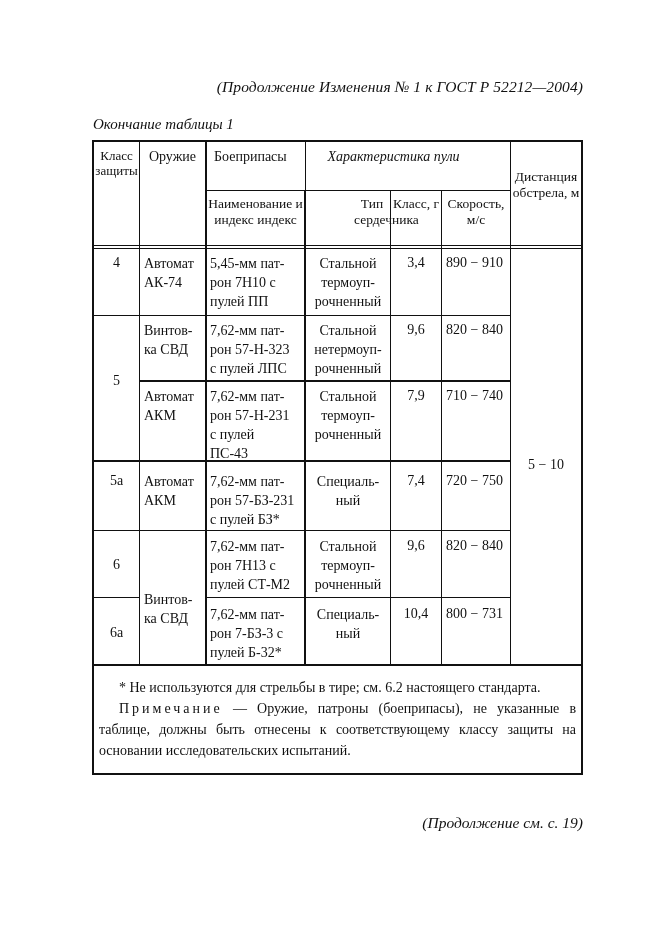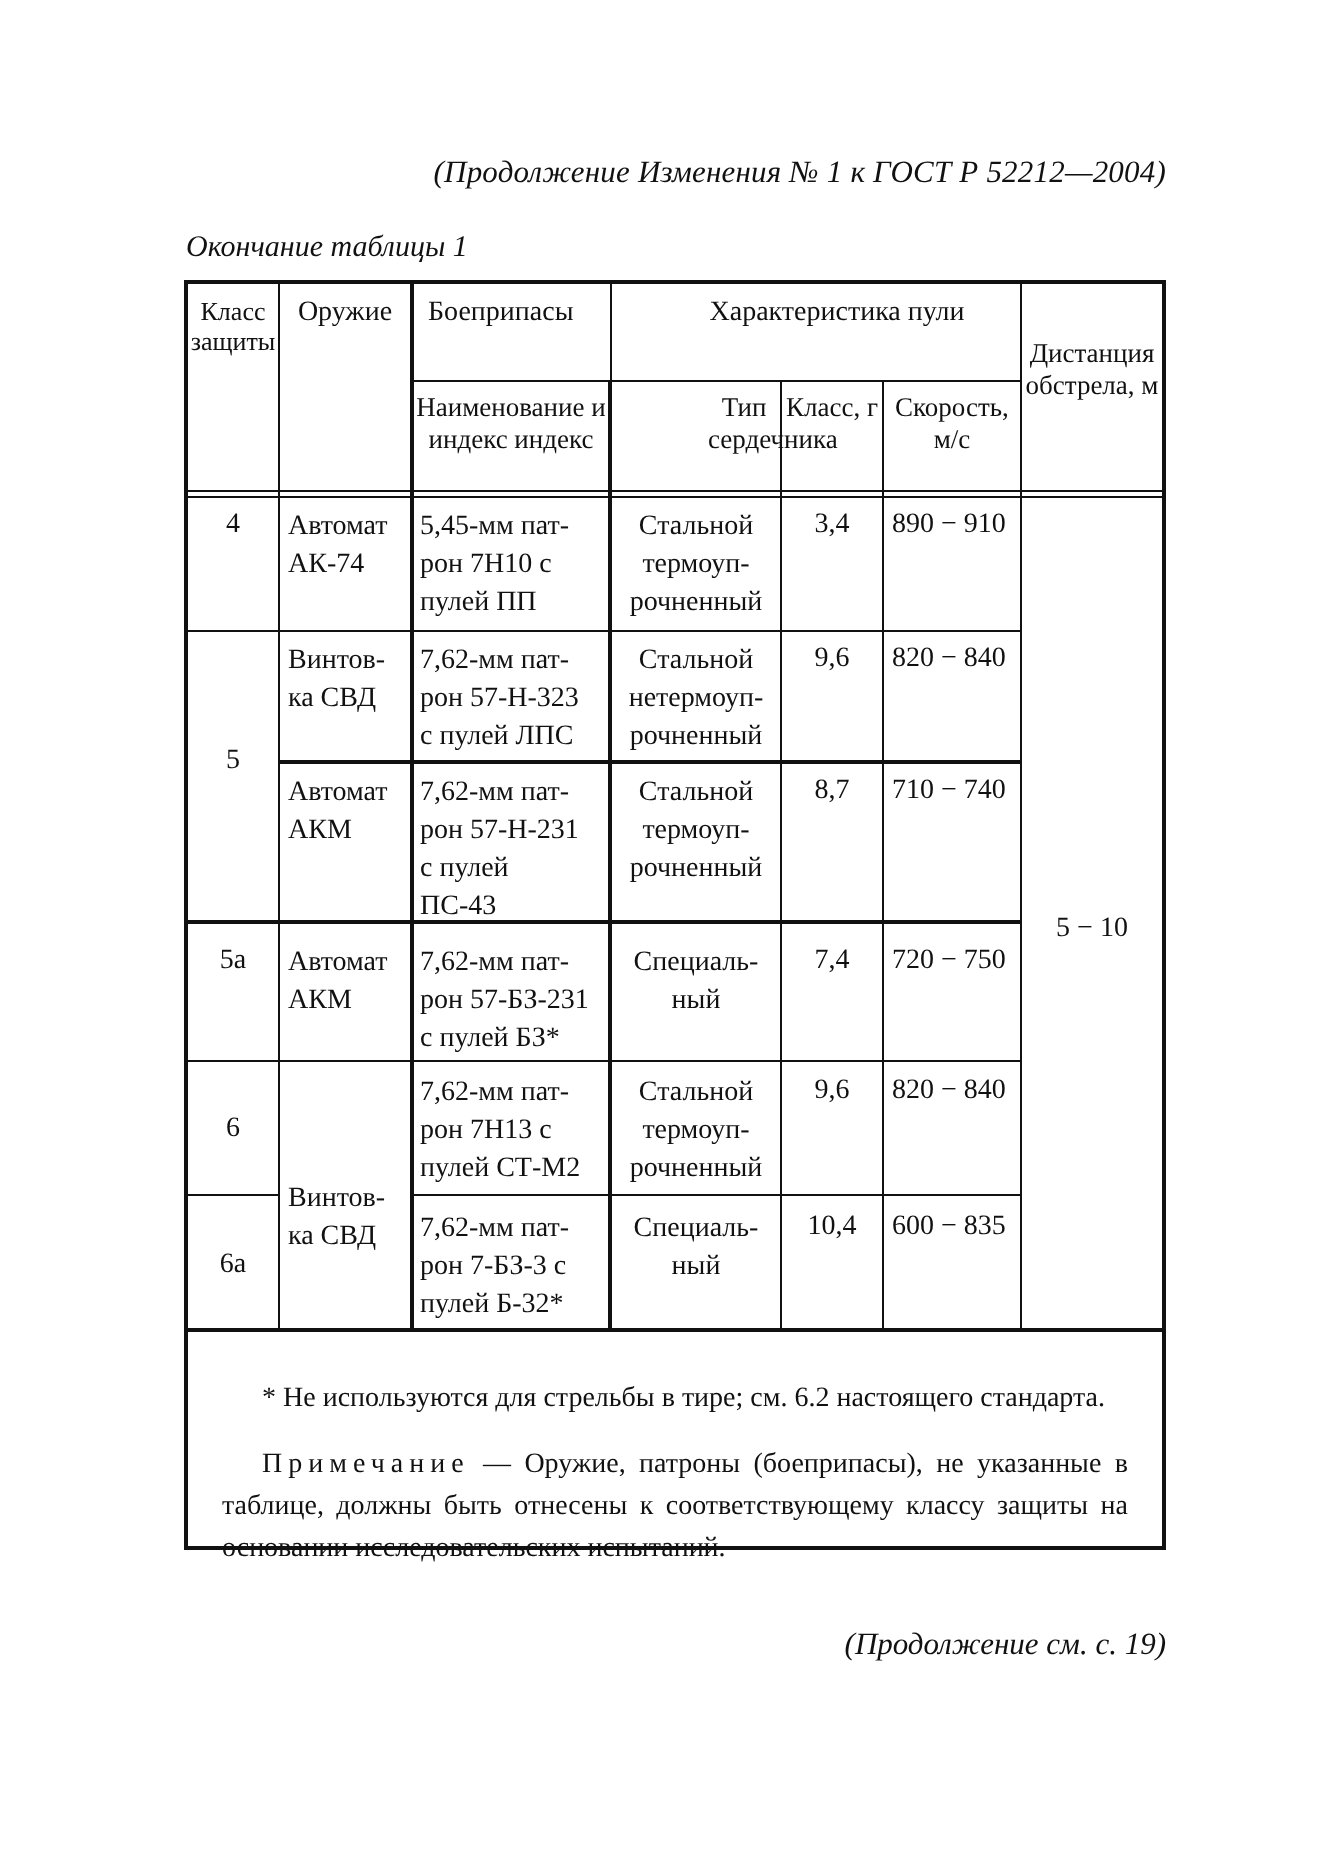--- a/index.html
+++ b/index.html
@@ -8,21 +8,21 @@
     .header-note { position: absolute; left: 200px; top: 78px; width: 383px; text-align: right;
                    font-style: italic; font-size: 15.5px; letter-spacing: 0.1px; }
     .table-caption { position: absolute; left: 93px; top: 116px; font-style: italic; font-size: 15px; }
     .grid { position: absolute; left: 92px; top: 140px; width: 491px; height: 635px; }
     .cell { position: absolute; box-sizing: border-box; font-size: 14px; line-height: 17px; }
     .c { text-align: center; }
     .line { position: absolute; background: #111; }
     .ammo { text-align: justify; text-align-last: left; padding: 0 3px; }
     .footnote { position: absolute; left: 99px; top: 677px; width: 477px; font-size: 14px; line-height: 21px;
                 text-align: justify; }
-    .footnote p { margin: 12px; text-indent: 20px; }
+    .footnote p { margin: 0; text-indent: 20px; }
     .spaced { letter-spacing: 3px; }
     .footer-note { position: absolute; left: 400px; top: 814px; width: 183px; text-align: right;
                    font-style: italic; font-size: 15.5px; }
   </style>
 </head>
 <body>
 
 <div class="header-note">(Продолжение Изменения № 1 к ГОСТ  Р 52212—2004)</div>
 <div class="table-caption">Окончание таблицы  1</div>
 
@@ -49,21 +49,21 @@
   <div class="line" style="left:47px;top:240px;width:372px;height:2px;"></div>
   <div class="line" style="left:0;top:320px;width:419px;height:2px;"></div>
   <div class="line" style="left:0;top:390px;width:419px;height:1px;"></div>
   <div class="line" style="left:0;top:457px;width:47px;height:1px;"></div>
   <div class="line" style="left:113px;top:457px;width:306px;height:1px;"></div>
   <div class="line" style="left:0;top:524px;width:491px;height:2px;"></div>
 
   <div class="cell c" style="left:2px;top:8px;width:45px;font-size:13px;line-height:15px;">Класс защиты</div>
   <div class="cell c" style="left:48px;top:8px;width:65px;">Оружие</div>
   <div class="cell" style="left:122px;top:8px;width:90px;">Боеприпасы</div>
-  <div class="cell c" style="left:225px;top:8px;width:203px;">Характеристика пули</div>
+  <div class="cell c" style="left:200px;top:8px;width:203px;font-style:italic;">Характеристика пули</div>
   <div class="cell c" style="left:420px;top:29px;width:68px;font-size:13.5px;line-height:16px;">Дистанция обстрела, м</div>
   <div class="cell c" style="left:115px;top:56px;width:97px;font-size:13.5px;line-height:16px;">Наименование и индекс индекс</div>
   <div class="cell c" style="left:214px;top:56px;width:84px;font-size:13.5px;line-height:16px;padding-left:48px;">Тип сердечника</div>
   <div class="cell c" style="left:299px;top:56px;width:50px;font-size:13.5px;line-height:16px;">Класс, г</div>
   <div class="cell c" style="left:350px;top:56px;width:68px;font-size:13.5px;line-height:16px;">Скорость, м/с</div>
 
   <div class="cell c" style="left:2px;top:114px;width:45px;">4</div>
   <div class="cell" style="left:52px;top:114px;width:62px;line-height:19px;">
     <div>Автомат</div>
     <div>АК-74</div>
@@ -108,21 +108,21 @@
     <div>7,62-мм пат-</div>
     <div>рон 57-Н-231</div>
     <div>с пулей</div>
     <div>ПС-43</div>
   </div>
   <div class="cell c" style="left:214px;top:247px;width:84px;line-height:19px;">
     <div>Стальной</div>
     <div>термоуп-</div>
     <div>рочненный</div>
   </div>
-  <div class="cell c" style="left:299px;top:247px;width:50px;">8,7</div>
+  <div class="cell c" style="left:299px;top:247px;width:50px;">7,9</div>
   <div class="cell" style="left:354px;top:247px;width:64px;">710 − 740</div>
 
   <div class="cell c" style="left:2px;top:332px;width:45px;">5а</div>
   <div class="cell" style="left:52px;top:332px;width:62px;line-height:19px;">
     <div>Автомат</div>
     <div>АКМ</div>
   </div>
   <div class="cell ammo" style="left:115px;top:332px;width:97px;line-height:19px;">
     <div>7,62-мм пат-</div>
     <div>рон 57-БЗ-231</div>
@@ -160,21 +160,21 @@
   <div class="cell ammo" style="left:115px;top:465px;width:97px;line-height:19px;">
     <div>7,62-мм пат-</div>
     <div>рон 7-БЗ-3 с</div>
     <div>пулей Б-32*</div>
   </div>
   <div class="cell c" style="left:214px;top:465px;width:84px;line-height:19px;">
     <div>Специаль-</div>
     <div>ный</div>
   </div>
   <div class="cell c" style="left:299px;top:465px;width:50px;">10,4</div>
-  <div class="cell" style="left:354px;top:465px;width:64px;">600 − 835</div>
+  <div class="cell" style="left:354px;top:465px;width:64px;">800 − 731</div>
 </div>
 
 <div class="footnote">
   <p>* Не используются для стрельбы в тире; см. 6.2 настоящего стандарта.</p>
   <p><span class="spaced">Примечание</span><span> — Оружие, патроны (боеприпасы), не указанные в таблице, должны быть отнесены к соответствующему классу защиты на основании исследовательских испытаний.</span></p>
 </div>
 
 <div class="footer-note">(Продолжение см. с. 19)</div>
 
 </body></html>

